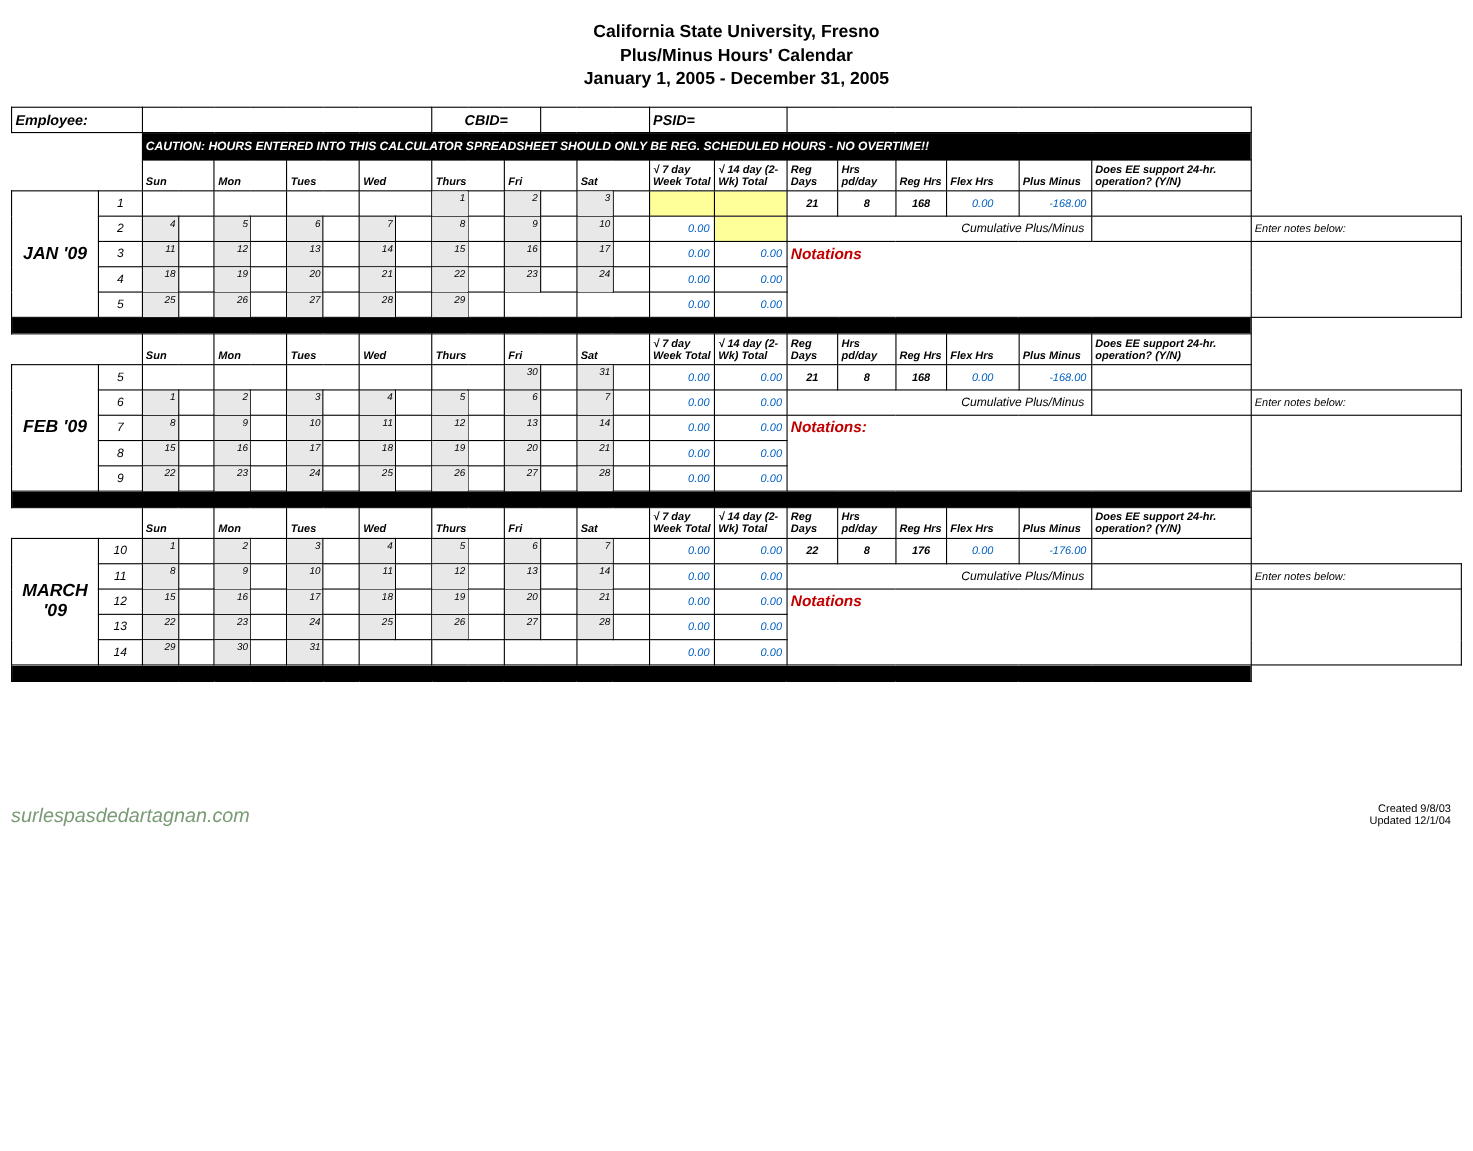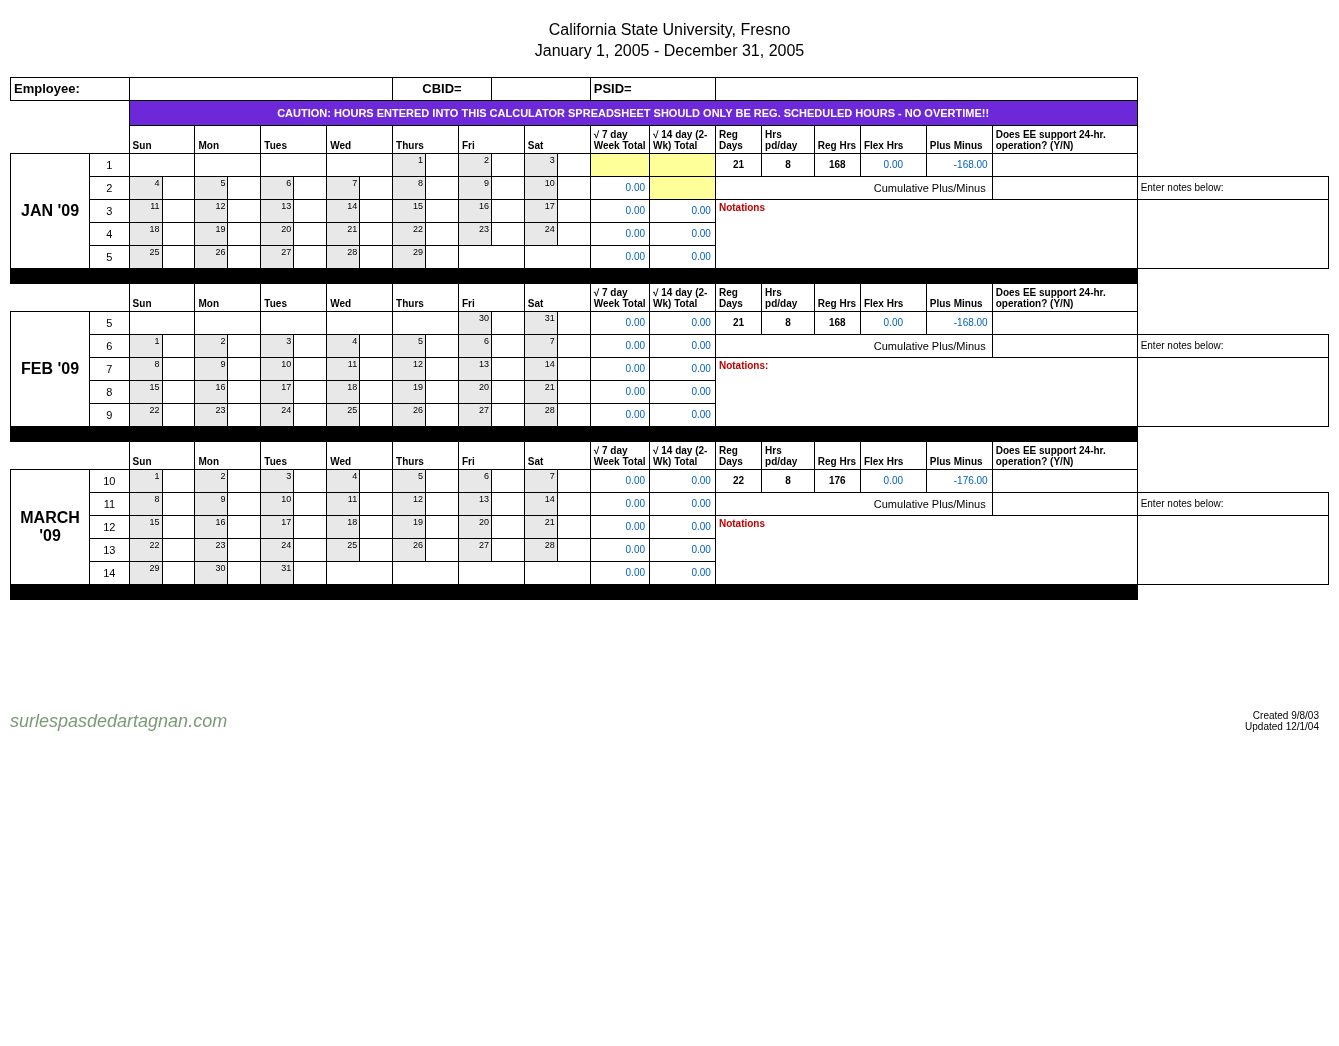--- a/index.html
+++ b/index.html
@@ -1,45 +1,46 @@
 <!DOCTYPE html>
 <html><head>
 <meta charset="utf-8">
 <style>
   body { font-family: Arial, sans-serif; margin: 0; padding: 10px; font-size: 11px; background: #fff; color: #000; }
-  .header { text-align: center; font-weight: normal; font-size: 16px; margin: 10px 0 15px 0; line-height: 1.3; }
-  table { border-collapse: collapse; width: 100%; table-layout: fixed; }
+  .header { text-align: center; font-weight: bold; font-size: 16px; margin: 10px 0 15px 0; line-height: 1.3; }
+  table { border-collapse: collapse; width: 100%; table-layout: fixed; font-style: italic; }
   td, th { border: 1px solid #000; padding: 2px 3px; font-size: 10px; vertical-align: middle; height: 18px; overflow: hidden; }
   .noborder { border: none; }
   .employee-row td { font-weight: bold; font-size: 13px; }
-  .caution { background: #6d28d9; color: #fff; font-weight: bold; text-align: center; font-size: 11px; padding: 3px; }
+  .caution { background: #000000; color: #fff; font-weight: bold; text-align: left; font-size: 11px; padding: 3px; }
   .black-sep td { background: #000; height: 10px; border: 1px solid #000; }
   .day-header { font-weight: bold; text-align: left; margin-left: 40px; }
   .col-header { font-weight: bold; font-size: 10px; text-align: left; vertical-align: bottom; }
   .month-label { font-weight: bold; font-size: 16px; text-align: center; }
   .week-num { text-align: center; font-size: 11px; }
   .date-cell { position: relative; background: #e8e8e8; }
   .date-num { position: absolute; top: 1px; right: 2px; font-size: 9px; }
   .val-blue { color: #0060c0; text-align: right; padding-right: 4px; }
   .val-blue-center { color: #0060c0; text-align: center; }
   .yellow { background: #ffff99; }
   .center { text-align: center; }
   .right { text-align: right; }
-  .notations { color: #c00000; font-weight: bold; font-size: 10px; }
+  .notations { color: #c00000; font-weight: bold; font-size: 14px; }
   .cumulative { text-align: right; padding-right: 6px; font-size: 11px; }
   .footer { position: relative; margin-top: 111px; font-size: 11px; }
   .footer-left { color: #808080; }
   .footer-url { color: #7a9b76; font-size: 18px; font-style: italic; }
   .footer-right { position: absolute; right: 10px; bottom: 0; text-align: right; font-size: 10px; }
 </style>
 </head>
 <body>
 
 <div class="header">
   <div>California State University, Fresno</div>
+  <div>Plus/Minus Hours' Calendar</div>
   <div>January 1, 2005 - December 31, 2005</div>
 </div>
 
 <table>
 <colgroup>
   <col style="width:6%">
       <col style="width:3%">
   <col style="width:2.5%">
       <col style="width:2.5%">
   <col style="width:2.5%">

